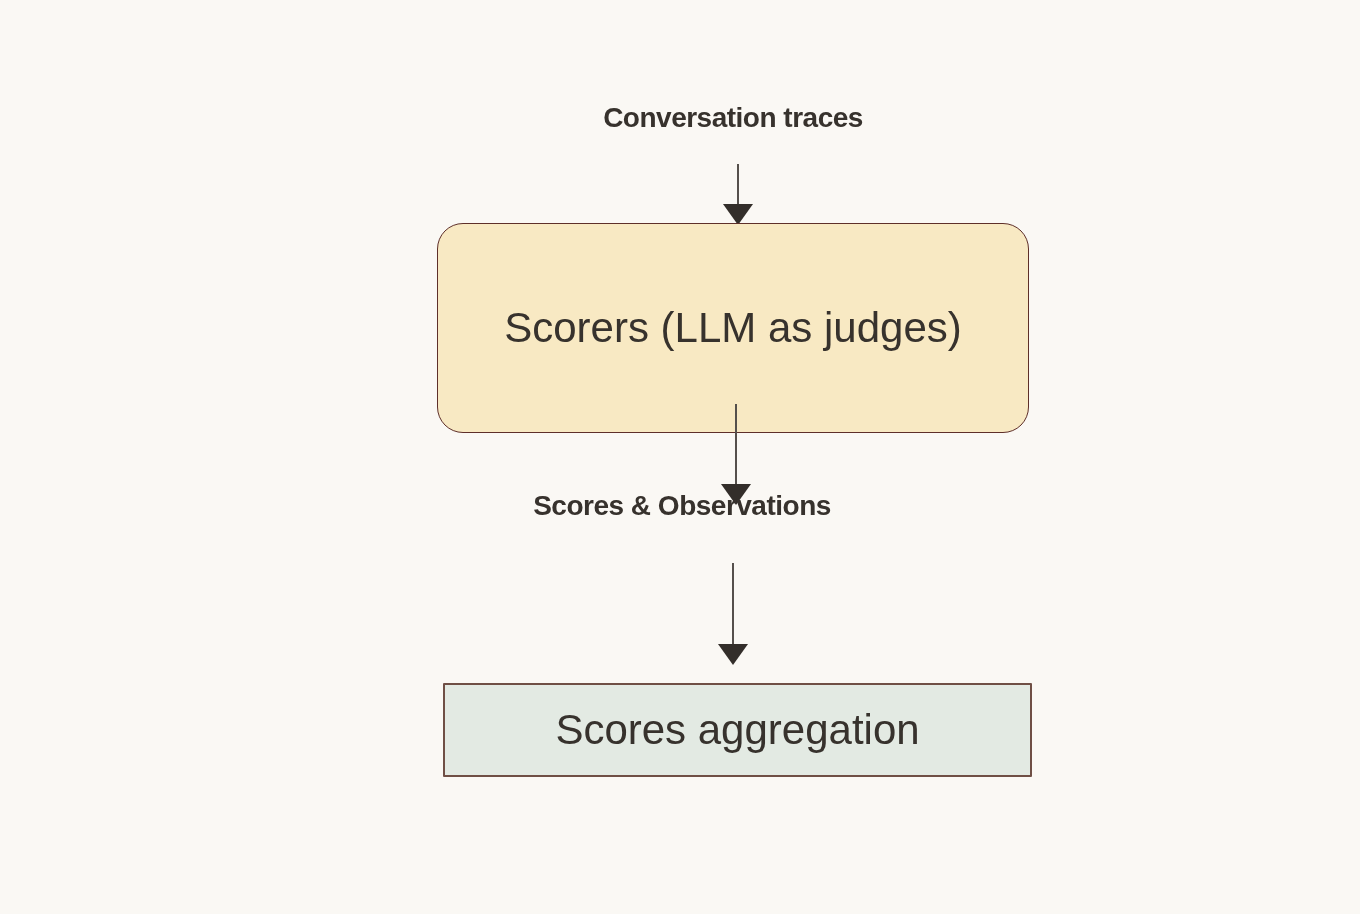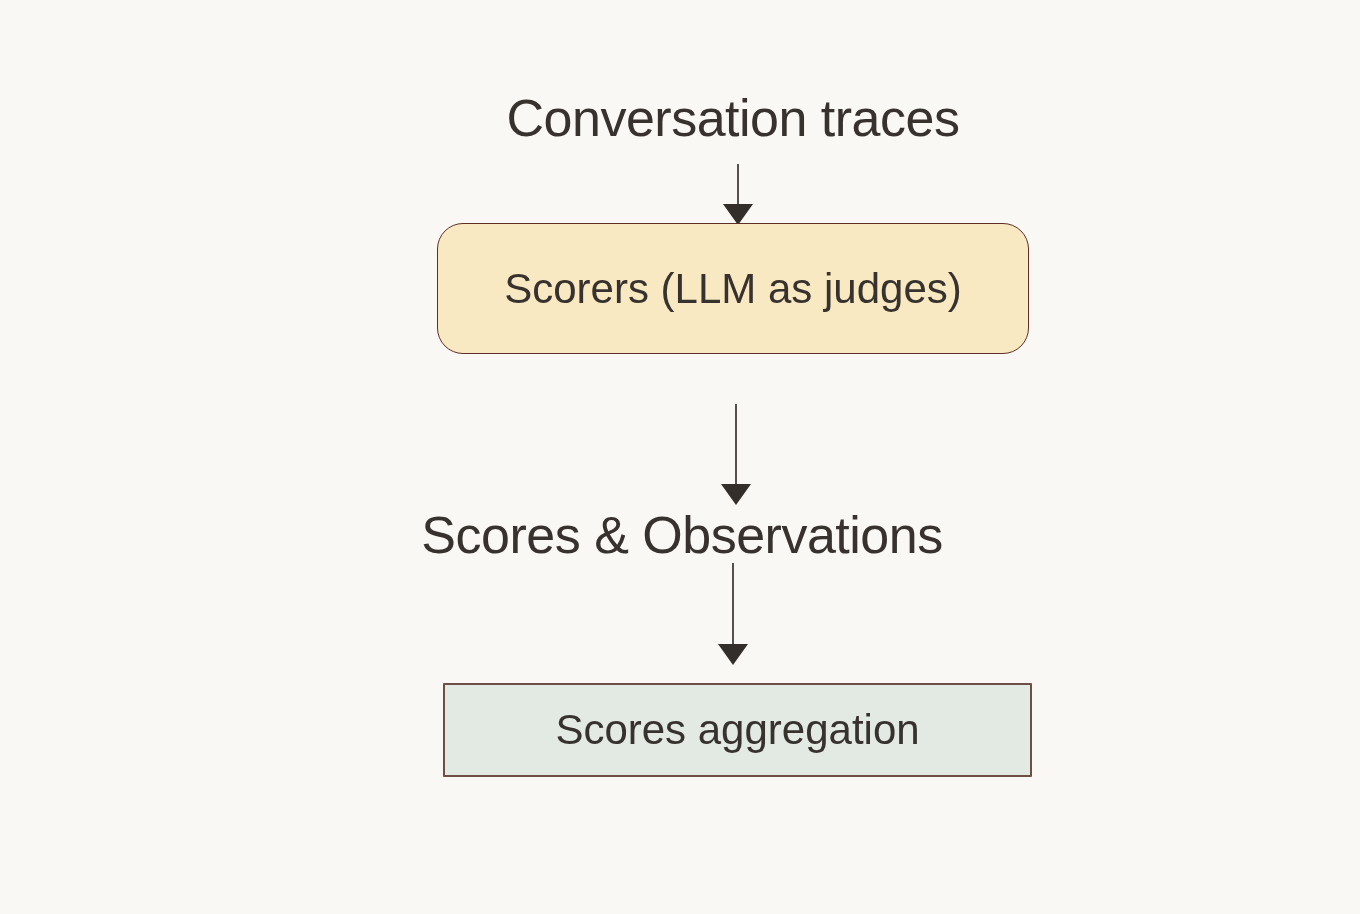--- a/index.html
+++ b/index.html
@@ -15,42 +15,42 @@
     overflow: hidden;
   }
   .canvas {
     position: relative;
     width: 1360px;
     height: 914px;
   }
   .flow-label {
     position: absolute;
     text-align: center;
-    font-weight: normal;
-    font-size: 52px;
+    font-weight: bold;
+    font-size: 28px;
     line-height: 46px;
     color: var(--text, #37322d);
     letter-spacing: -0.5px;
     white-space: nowrap;
   }
   .node-box {
     position: absolute;
     display: flex;
     align-items: center;
     justify-content: center;
     font-size: 42px;
     color: var(--text, #37322d);
     box-sizing: border-box;
     white-space: nowrap;
   }
   .node-box.scorers {
     left: 437px;
     top: 223px;
     width: 592px;
-    height: 131px;
+    height: 210px;
     background: var(--scorers-fill, #f8e9c3);
     border: 1.5px solid var(--scorers-border, #5e2f29);
     border-radius: 26px;
   }
   .node-box.metrics {
     left: 443px;
     top: 683px;
     width: 589px;
     height: 94px;
     background: var(--metrics-fill, #e3eae3);
@@ -73,21 +73,21 @@
     width: 0;
     height: 0;
     border-left: 15px solid transparent;
     border-right: 15px solid transparent;
     border-top: 21px solid var(--arrow-head, #332e2a);
   }
   .arrow.a1 { left: 723px; top: 164px; height: 61px; }
   .arrow.a2 { left: 721px; top: 404px; height: 101px; }
   .arrow.a3 { left: 718px; top: 563px; height: 102px; }
   .title-label { left: 437px; width: 592px; top: 95px; }
-  .scores-label { left: 386px; width: 592px; top: 512px; }
+  .scores-label { left: 386px; width: 592px; top: 483px; }
 </style>
 </head>
 <body>
 
 <div class="canvas">
 
   <div class="flow-label title-label">Conversation traces</div>
 
   <div class="arrow a1">
     <div class="arrow-line"></div>

